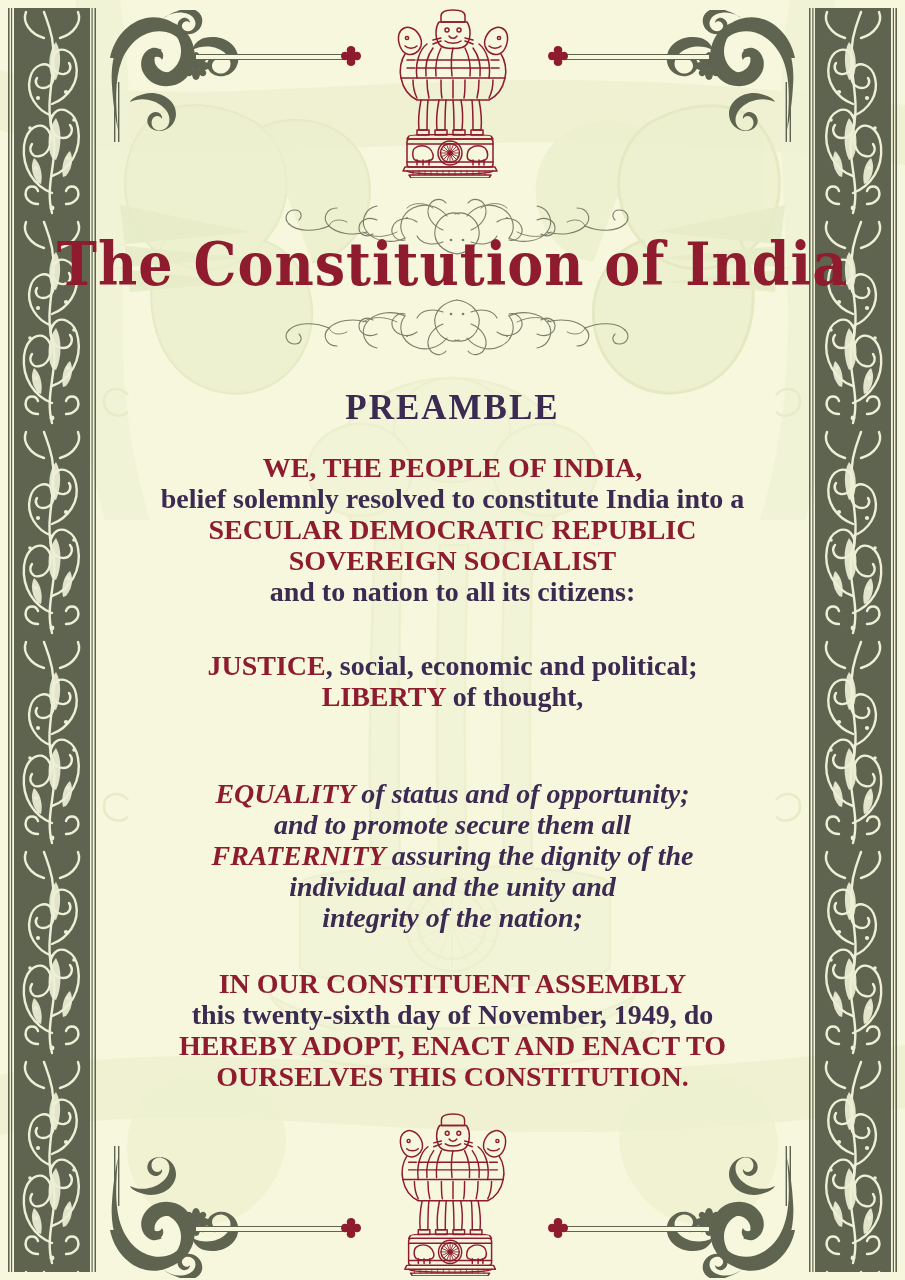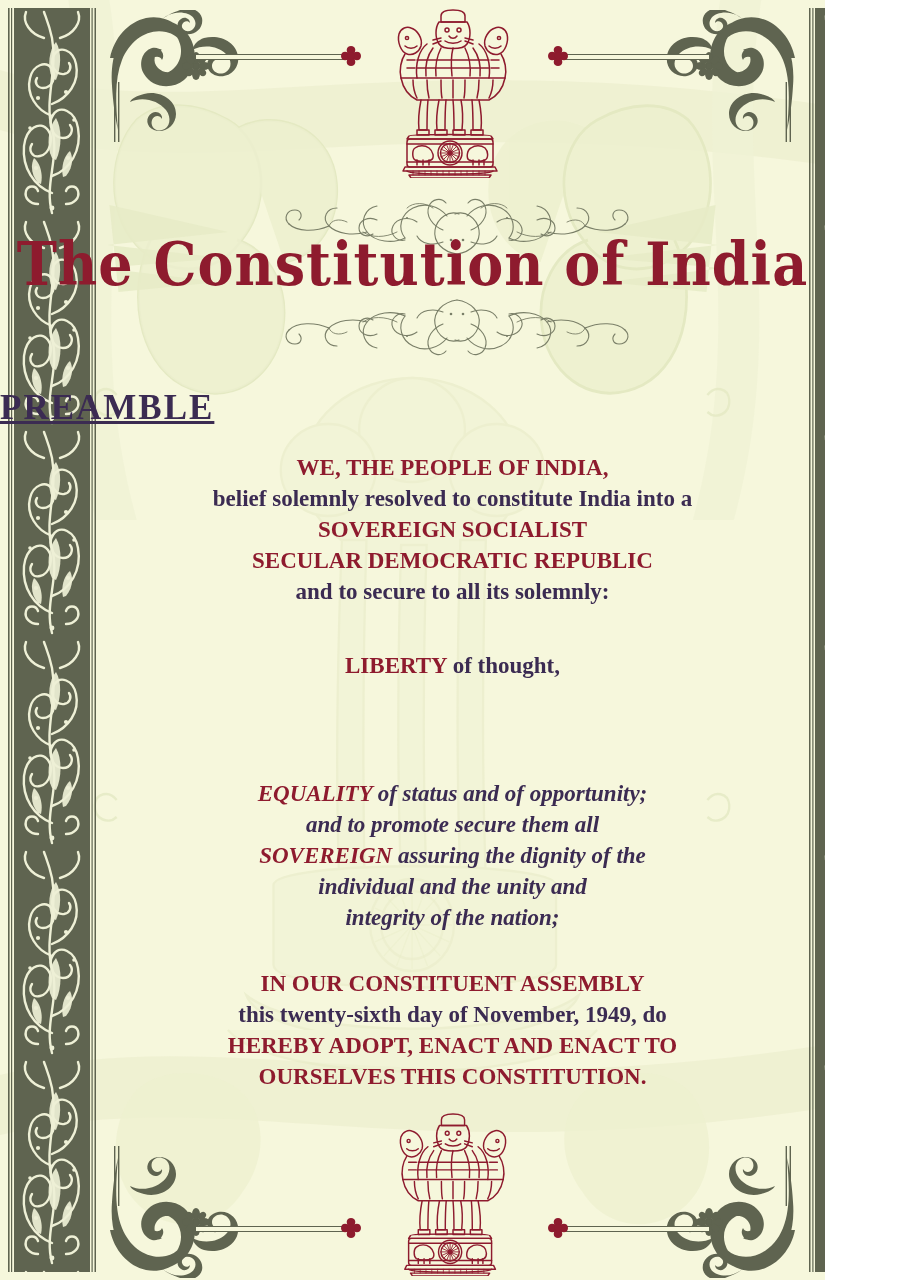--- a/index.html
+++ b/index.html
@@ -3,21 +3,21 @@
 <meta charset="utf-8">
 <title>The Constitution of India — Preamble</title>
 <style>
   html, body {
     margin: 0;
     padding: 0;
     background: #ffffff;
   }
   #page {
     position: relative;
-    width: 825px;
+    width: 905px;
     height: 1280px;
     overflow: hidden;
     background: #f0abfc;
     font-family: "Liberation Serif", "DejaVu Serif", serif;
   }
 
   
   .bg-layer {
     position: absolute;
     inset: 0;
@@ -105,35 +105,35 @@
     color: #8e1b2e;
     white-space: nowrap;
     transform: scaleY(1.12);
     transform-origin: center top;
   }
 
   .preamble-heading {
     position: absolute;
     left: 0; right: 0;
     top: 388px;
+    text-align: center;
     font-size: 35px;
     font-weight: 700;
     letter-spacing: 2px;
     color: #3b2b52;
-    text-decoration: underline;
   }
 
   .body-block {
     position: absolute;
     left: 110px;
     width: 685px;
     text-align: center;
     color: #3b2b52;
     font-weight: 700;
-    font-size: 23px;
+    font-size: 28px;
     line-height: 31px;
   }
   .body-block .hl { color: #8e1b2e; }
   .body-block .line { white-space: nowrap; }
 
   #para-1 { top: 452px; }
   #para-2 { top: 650px; }
   #para-3 { top: 778px; font-style: italic; }
   #para-4 { top: 968px; text-align: center; }
 </style>
@@ -686,31 +686,32 @@
     </svg>
   </div>
 
   <div class="doc-title">The Constitution of India</div>
 
   <div class="preamble-heading">PREAMBLE</div>
 
   <div class="body-block" id="para-1">
       <div class="line"><span class="hl">WE, THE PEOPLE OF INDIA,</span></div>
       <div class="line"><span>belief solemnly resolved to constitute India into a</span></div>
+      <div class="line"><span class="hl">SECULAR DEMOCRATIC REPUBLIC</span></div>
       <div class="line"><span class="hl">SOVEREIGN SOCIALIST</span></div>
-      <div class="line"><span class="hl">SECULAR DEMOCRATIC REPUBLIC</span></div>
-      <div class="line"><span>and to secure to all its solemnly:</span></div>
+      <div class="line"><span>and to nation to all its citizens:</span></div>
     </div>
   <div class="body-block" id="para-2">
+      <div class="line"><span class="hl">JUSTICE</span><span>, social, economic and political;</span></div>
       <div class="line"><span class="hl">LIBERTY</span><span> of thought,</span></div>
     </div>
   <div class="body-block" id="para-3">
       <div class="line"><span class="hl">EQUALITY</span><span> of status and of opportunity;</span></div>
       <div class="line"><span>and to promote secure them all</span></div>
-      <div class="line"><span class="hl">SOVEREIGN</span><span> assuring the dignity of the</span></div>
+      <div class="line"><span class="hl">FRATERNITY</span><span> assuring the dignity of the</span></div>
       <div class="line"><span>individual and the unity and</span></div>
       <div class="line"><span>integrity of the nation;</span></div>
     </div>
   <div class="body-block" id="para-4">
       <div class="line"><span class="hl">IN OUR CONSTITUENT ASSEMBLY</span></div>
       <div class="line"><span>this twenty-sixth day of November, 1949, do</span></div>
       <div class="line"><span class="hl">HEREBY ADOPT, ENACT AND ENACT TO</span></div>
       <div class="line"><span class="hl">OURSELVES THIS CONSTITUTION.</span></div>
     </div>
 

